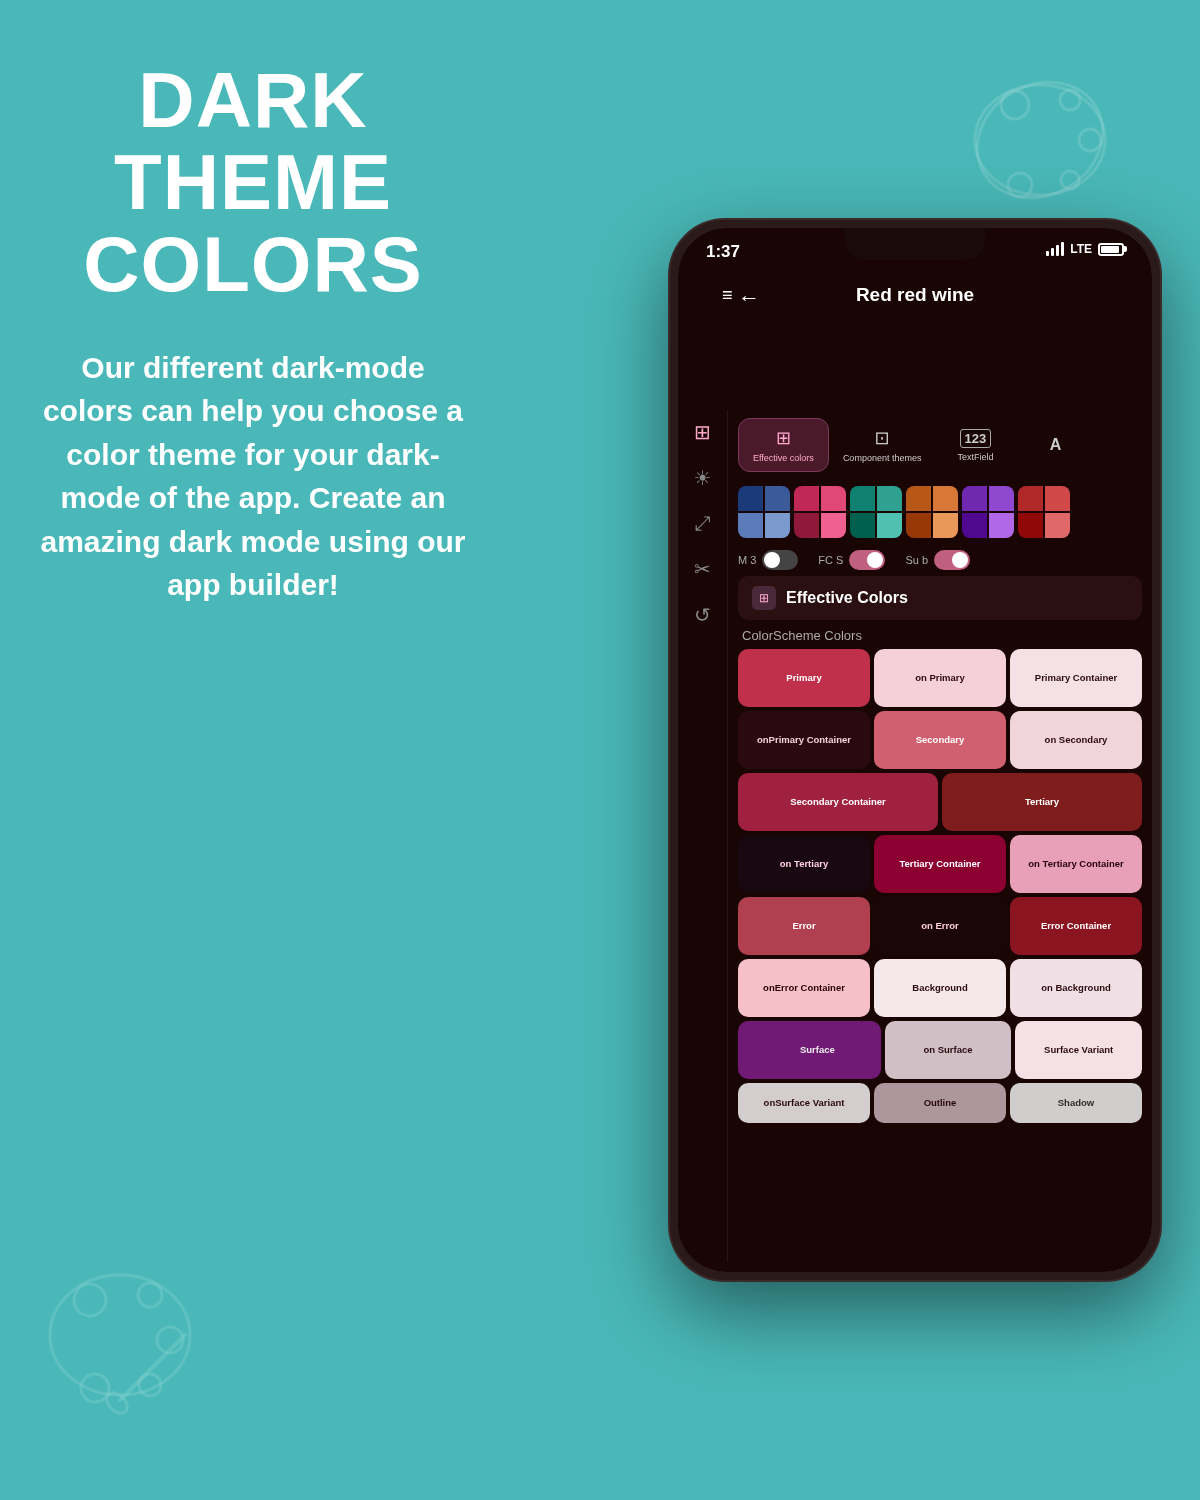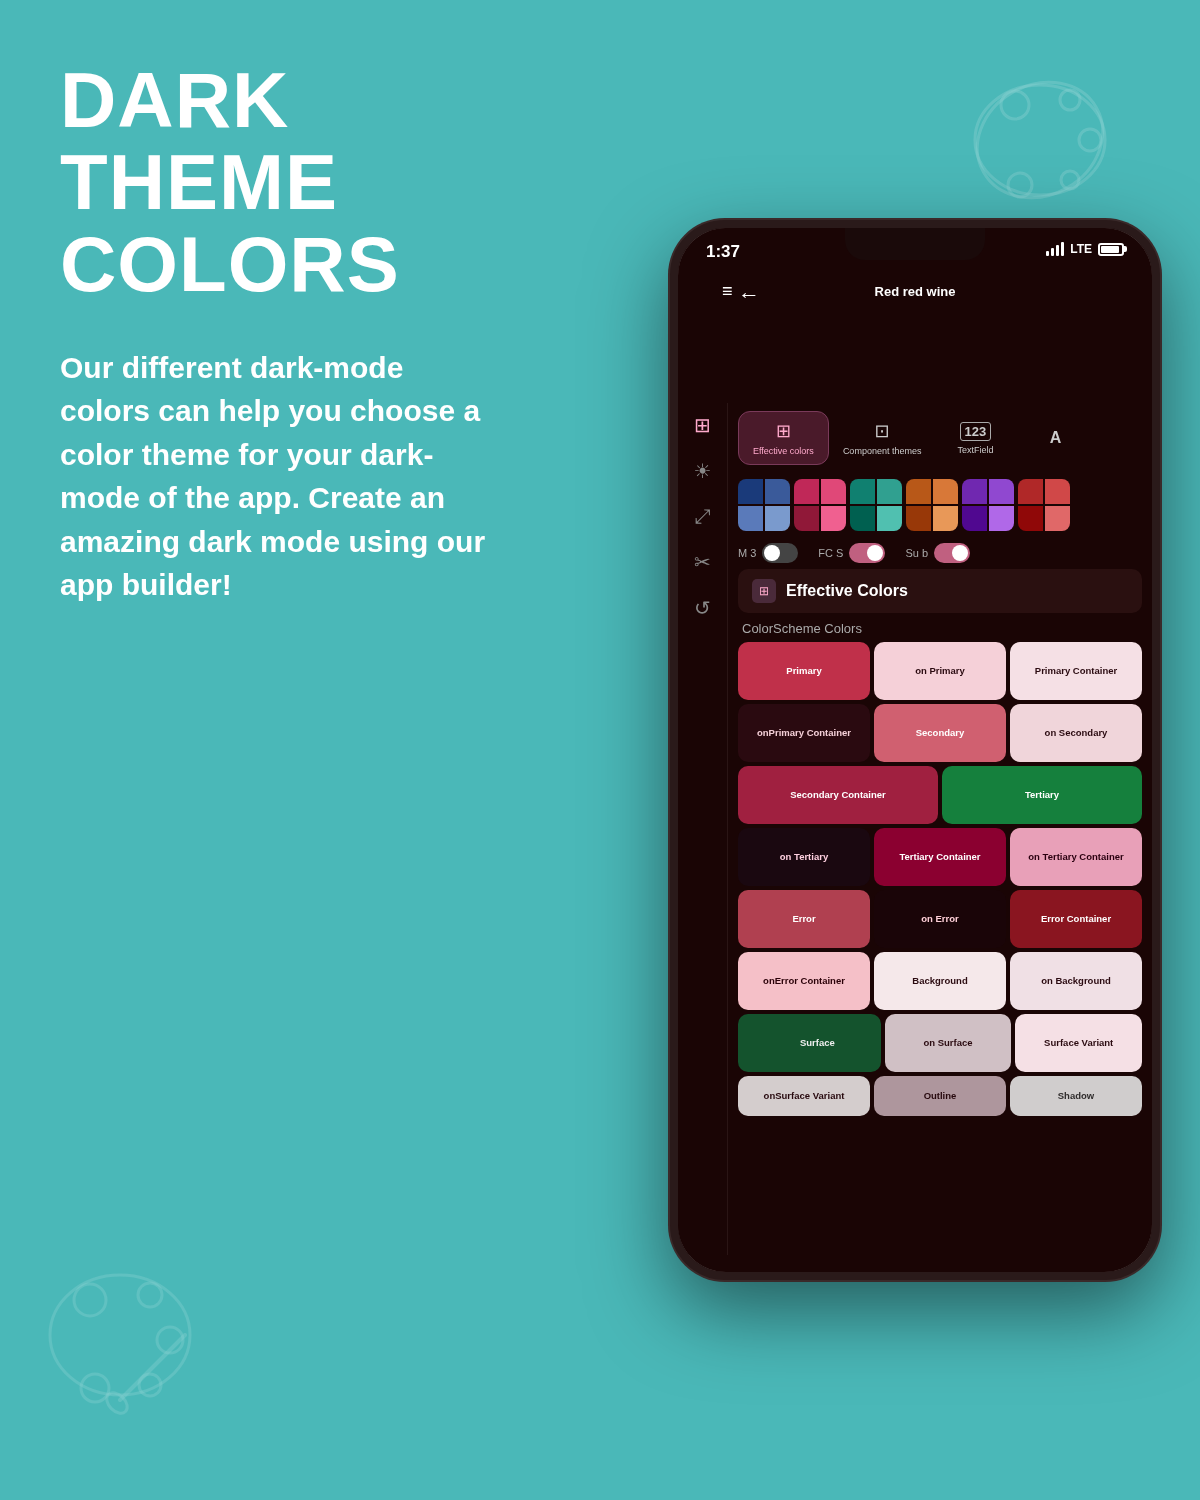--- a/index.html
+++ b/index.html
@@ -8,23 +8,24 @@
       height: 1500px;
       background-color: #4ab8b8;
       font-family: 'Arial Rounded MT Bold', 'Arial', sans-serif;
       overflow: hidden;
       position: relative;
     }
 
     
     .left-content {
       position: absolute;
-      left: 60px;
+      left: 38px;
       top: 60px;
       width: 430px;
+      text-align: center;
     }
 
     .main-title {
       font-size: 78px;
       font-weight: 900;
       color: white;
       line-height: 1.05;
       letter-spacing: 1px;
       margin-bottom: 40px;
       text-transform: uppercase;
@@ -171,21 +172,21 @@
     .app-header {
       display: flex;
       align-items: center;
       justify-content: center;
       padding: 8px 16px;
       position: relative;
     }
 
     .header-title {
       color: white;
-      font-size: 13px;
+      font-size: 19px;
       font-weight: 600;
       text-align: center;
     }
 
     .header-back {
       position: absolute;
       left: 16px;
       color: white;
       font-size: 22px;
     }
@@ -398,31 +399,31 @@
 
     
     .chip-primary { background: #c0304a; color: white; }
     .chip-on-primary { background: #f5d0d8; color: #2a0a10; }
     .chip-primary-container { background: #f5e0e5; color: #2a0a10; }
     .chip-on-primary-container { background: #2a0a10; color: #f5d0d8; }
     .chip-secondary { background: #d06070; color: white; }
     .chip-on-secondary { background: #f0d5da; color: #2a0a10; }
     .chip-secondary-container { background: #a02040; color: white; }
     .chip-on-secondary-container { background: #8b1530; color: #f5d0d8; }
-    .chip-tertiary { background: #15803d; color: white; }
+    .chip-tertiary { background: #7f1d1d; color: white; }
     .chip-on-tertiary { background: #1a0810; color: #ffd0e0; }
     .chip-tertiary-container { background: #8b0030; color: white; }
     .chip-on-tertiary-container { background: #e8a0b8; color: #2a0010; }
     .chip-error { background: #b04050; color: white; }
     .chip-on-error { background: #1a0508; color: #ffd0d8; }
     .chip-error-container { background: #8a1520; color: white; }
     .chip-on-error-container { background: #f5c0c8; color: #2a0008; }
     .chip-background { background: #f5e8ea; color: #2a0a10; }
     .chip-on-background { background: #f0e0e5; color: #2a0a10; }
-    .chip-surface { background: #14532d; color: #eee; padding-left: 20px; }
+    .chip-surface { background: #701a75; color: #eee; padding-left: 20px; }
     .chip-on-surface { background: #d0c0c5; color: #2a0a10; }
     .chip-surface-variant { background: #f5e0e5; color: #2a0a10; }
     .chip-on-surface-variant { background: #f5f0f0; color: #2a0a10; }
     .chip-shadow { background: #f0f0f0; color: #333; }
 
     
     .phone-side-btn-right {
       position: absolute;
       right: -10px;
       top: 180px;

